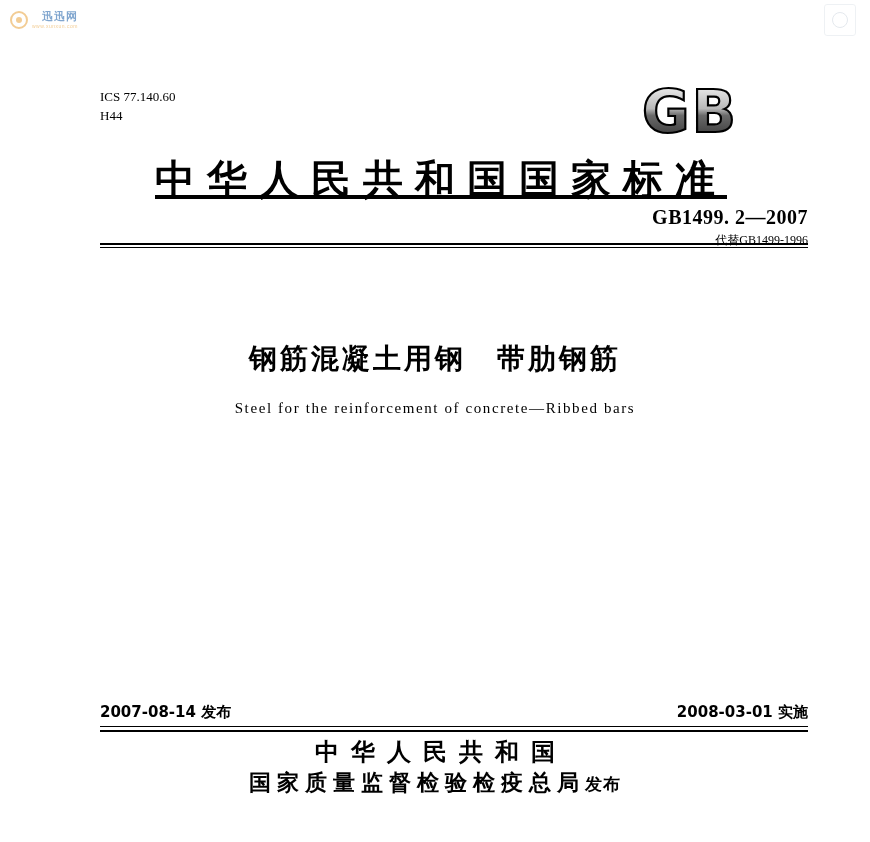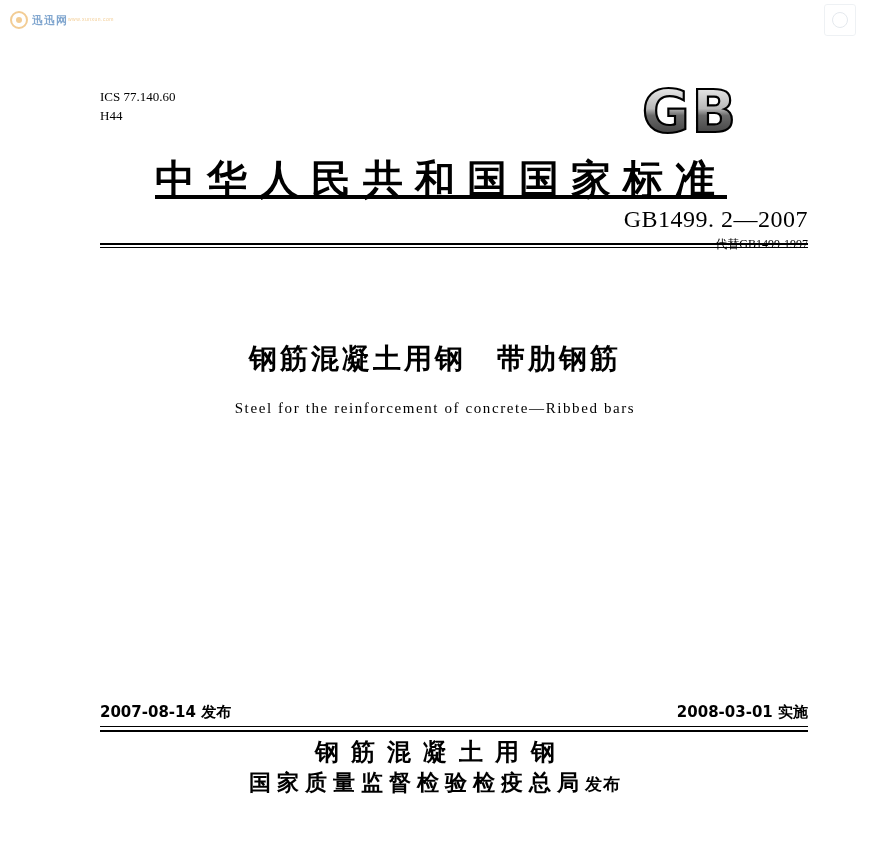--- a/index.html
+++ b/index.html
@@ -43,21 +43,21 @@
     position: absolute;
     left: 4px;
     top: 4px;
     width: 6px;
     height: 6px;
     background: #e8a33d;
     border-radius: 50%;
   }
   .watermark .wm-text {
     display: flex;
-    flex-direction: row;
+    flex-direction: column;
     line-height: 1;
     text-align: right;
   }
   .watermark .wm-main {
     font-family: "DejaVu Sans", sans-serif;
     font-size: 11px;
     color: #1b5fa8;
     font-weight: bold;
     letter-spacing: 1px;
   }
@@ -130,22 +130,22 @@
 
   
   .std-no {
     position: absolute;
     right: 62px;
     top: 206px;
     text-align: right;
     font-family: "Liberation Serif", serif;
   }
   .std-no .num {
-    font-size: 24px;
-    font-weight: normal;
+    font-size: 20px;
+    font-weight: bold;
     letter-spacing: 0.5px;
   }
   .std-no .replaces {
     font-size: 12px;
     margin-top: 3px;
     letter-spacing: 0px;
   }
 
   
   .rule-top {
@@ -278,33 +278,33 @@
         </linearGradient>
       </defs>
       <text x="90" y="52" text-anchor="middle" font-family="DejaVu Sans, sans-serif" font-size="58" font-weight="bold" fill="url(#gbshade)" stroke="#000" stroke-width="2.2" letter-spacing="2">GB</text>
     </svg>
   </div>
 
   <div class="std-title">中华人民共和国国家标准</div>
 
   <div class="std-no">
     <div class="num">GB1499. 2—2007</div>
-    <div class="replaces">代替GB1499-1997</div>
+    <div class="replaces">代替GB1499-1996</div>
   </div>
 
   <div class="rule-top"></div>
   <div class="rule-bottom"></div>
 
   <div class="doc-title-cn">钢筋混凝土用钢　带肋钢筋</div>
   <div class="doc-title-en">Steel for  the reinforcement of concrete—Ribbed bars</div>
 
   <div class="issue-date">2007-08-14 发布</div>
   <div class="effective-date">2008-03-01 实施</div>
 
   <div class="rule-foot-top"></div>
   <div class="rule-foot-bottom"></div>
 
-  <div class="issuer-line1">钢筋混凝土用钢</div>
+  <div class="issuer-line1">中华人民共和国</div>
   <div class="issuer-line2">
     <span>国家质量监督检验检疫总局</span><span class="pub">发布</span>
   </div>
 
 </div>
 
 </body></html>

